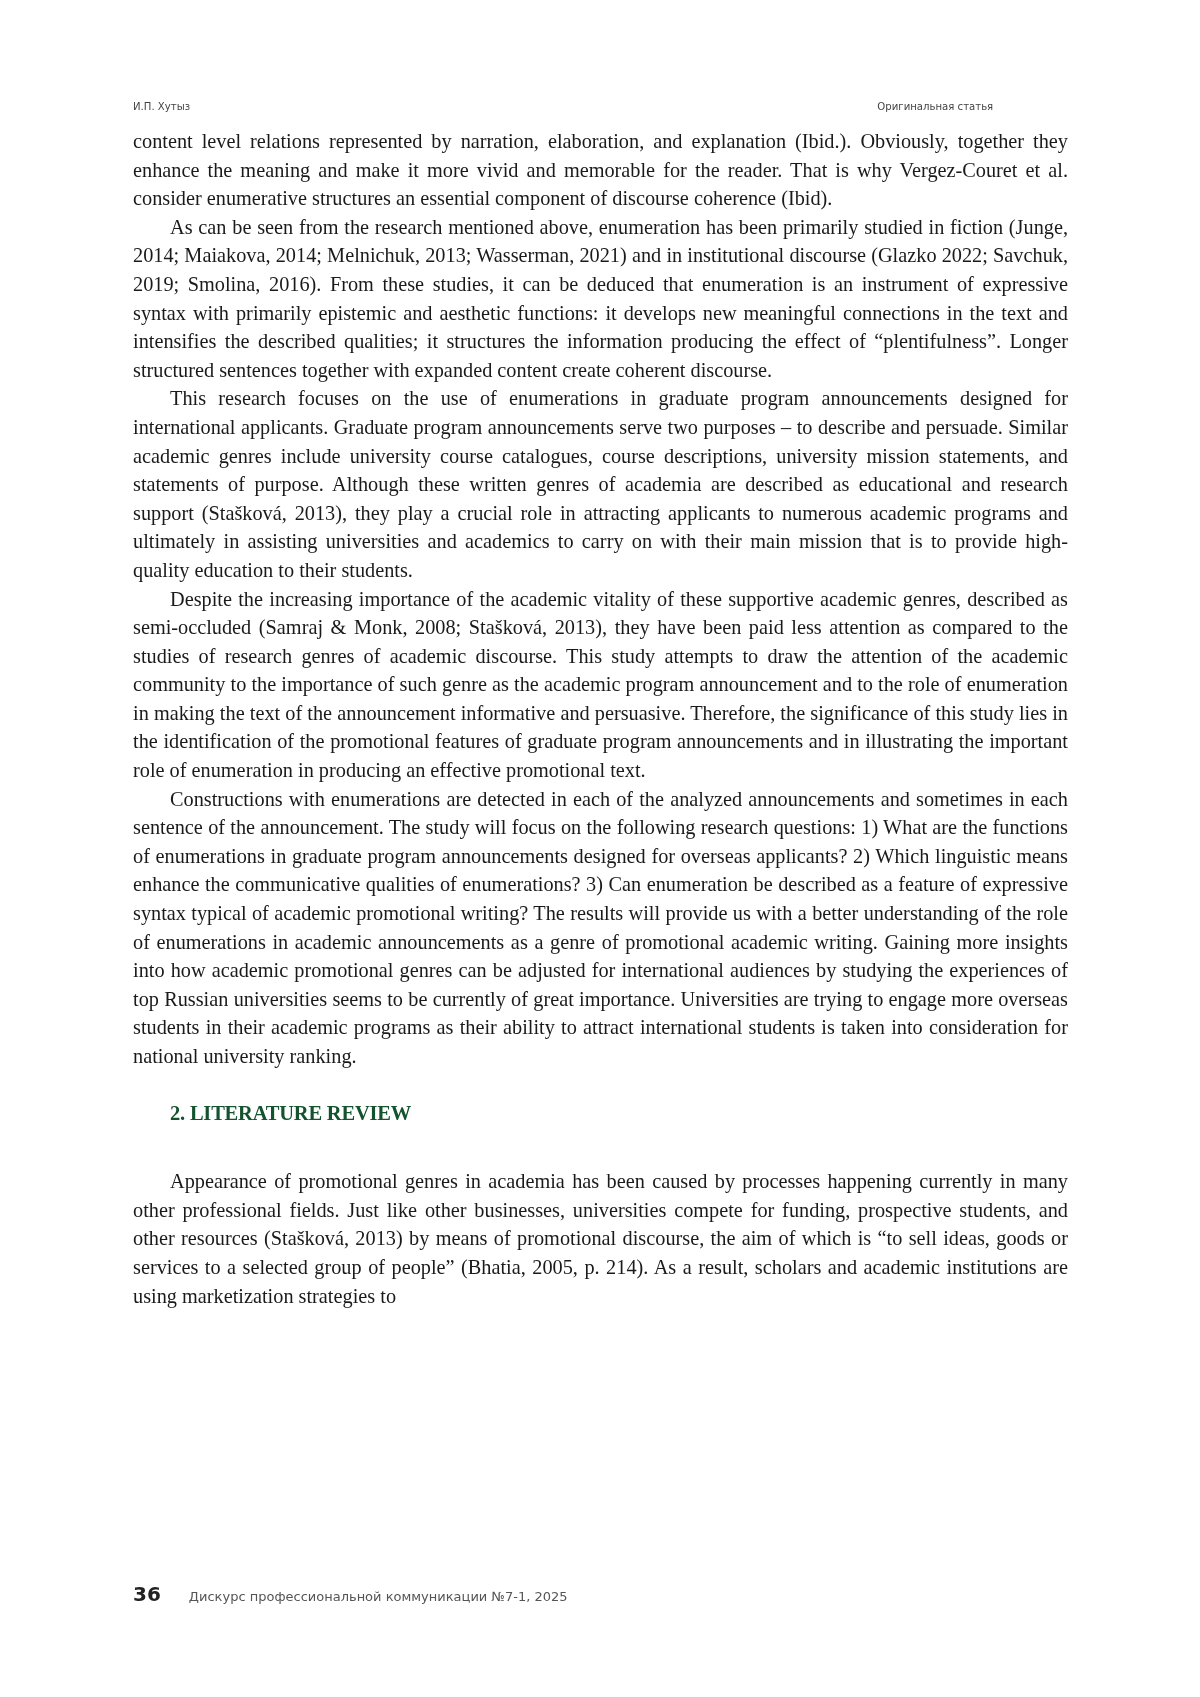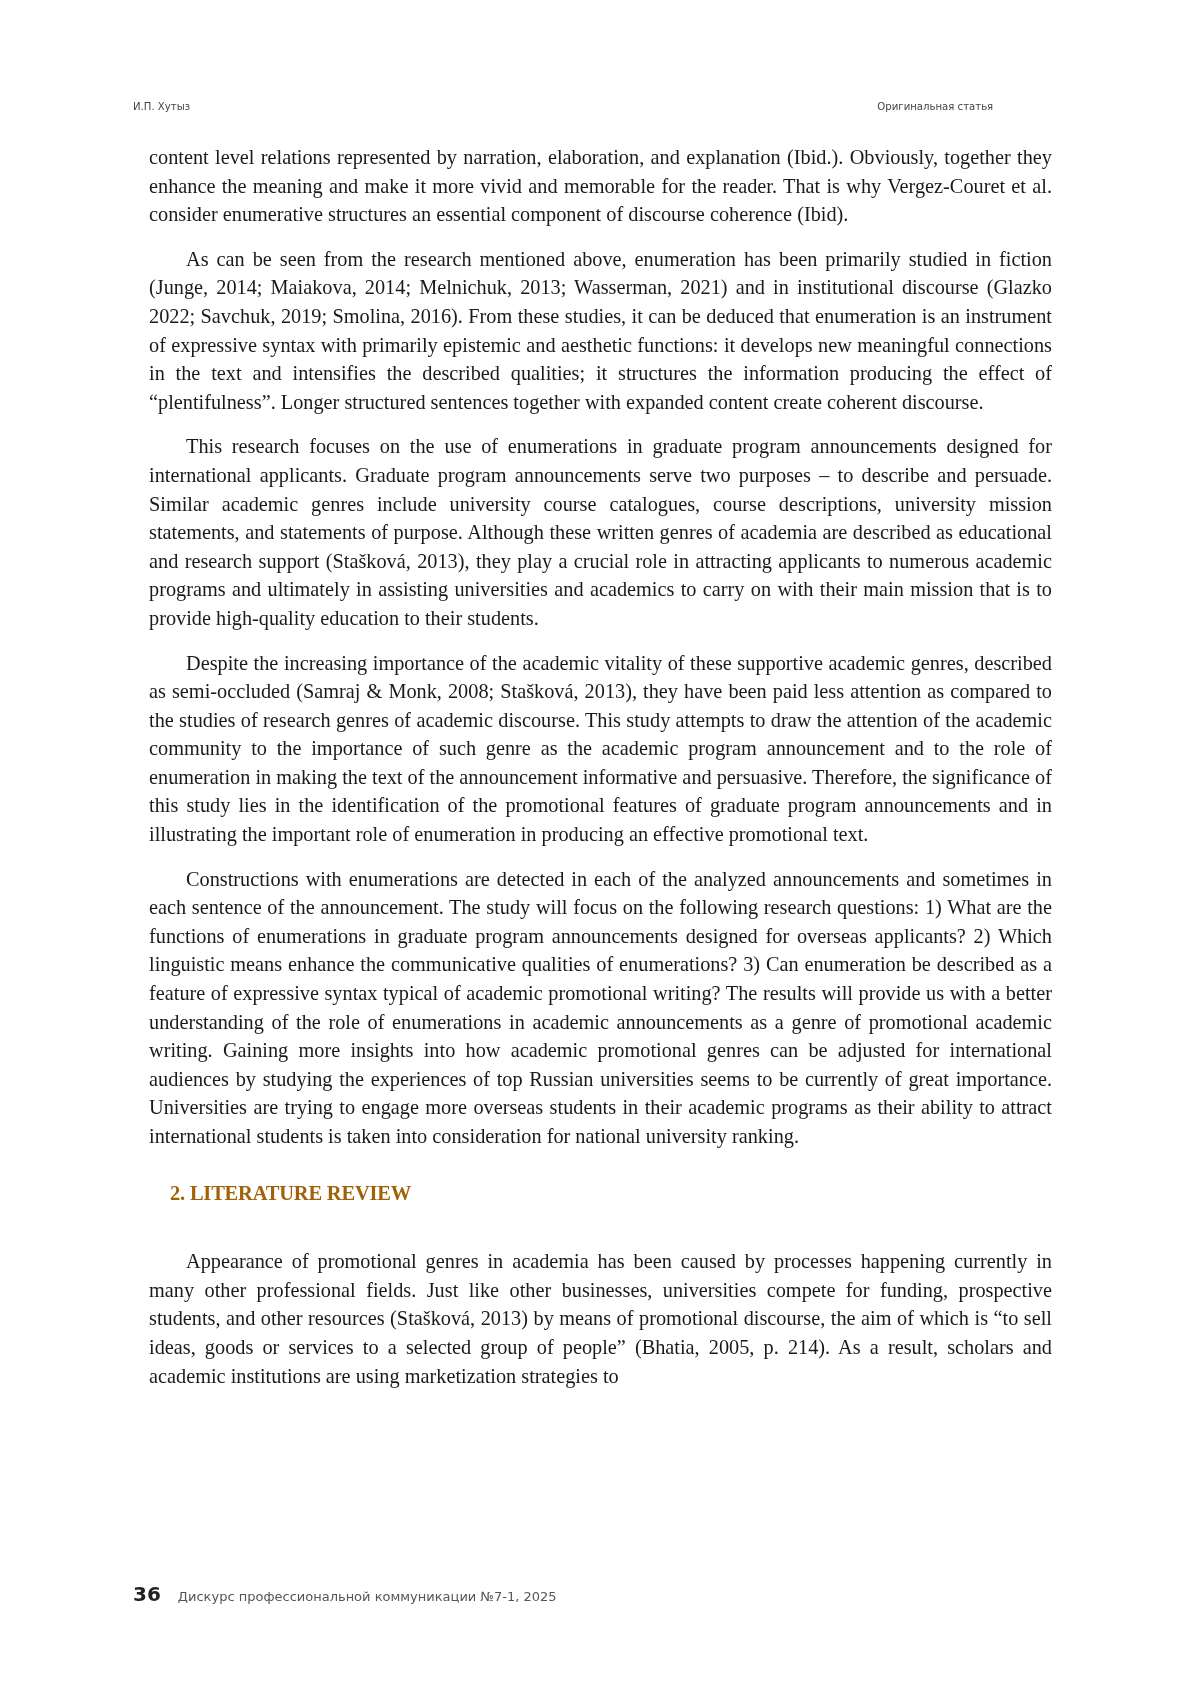--- a/index.html
+++ b/index.html
@@ -9,29 +9,29 @@
       display: flex; justify-content: space-between;
       font-family: "DejaVu Sans", sans-serif; font-size: 11px; color: #444444;
       transform: scaleX(0.92); transform-origin: left top;
     }
     .running-head span { display: inline-block; }
     .body-text {
       position: absolute; top: 127px; left: 133px; width: 935px;
       font-family: "Liberation Serif", serif; font-size: 20.3px; line-height: 28.6px;
       color: #1a1a1a; text-align: justify; hyphens: manual;
     }
-    .body-text p { margin: 16px; text-indent: 0; }
+    .body-text p { margin: 0; text-indent: 0; }
     .body-text p.indent { text-indent: 37px; }
     .section-heading {
       font-family: "Liberation Serif", serif; font-weight: bold; font-size: 20.5px;
-      margin: 28px 0 40px 37px; color: #a16207; letter-spacing: -0.2px;
+      margin: 28px 0 40px 37px; color: #14532d; letter-spacing: -0.2px;
     }
     .footer {
       position: absolute; top: 1582px; left: 133px;
-      display: flex; align-items: baseline; gap: 17px;
+      display: flex; align-items: baseline; gap: 28px;
     }
     .page-number {
       font-family: "DejaVu Sans", sans-serif; font-weight: bold; font-size: 20px; color: #222222;
     }
     .journal-name {
       font-family: "DejaVu Sans", sans-serif; font-size: 13px; color: #555555;
     }
   </style>
 </head>
 <body>

